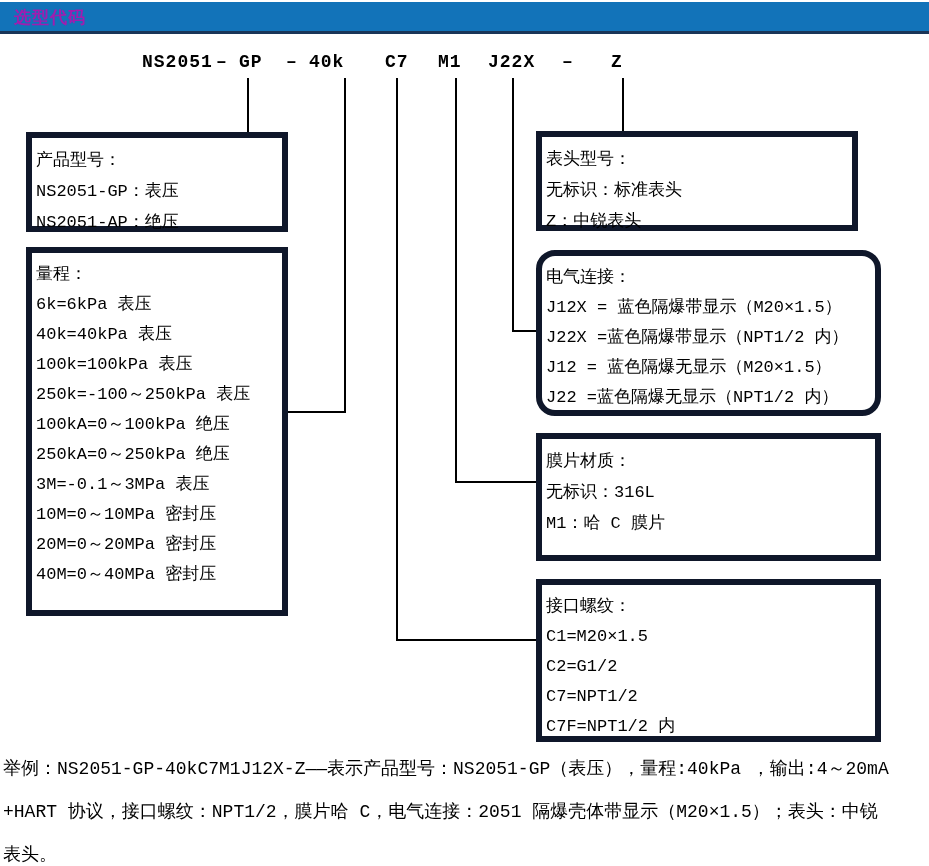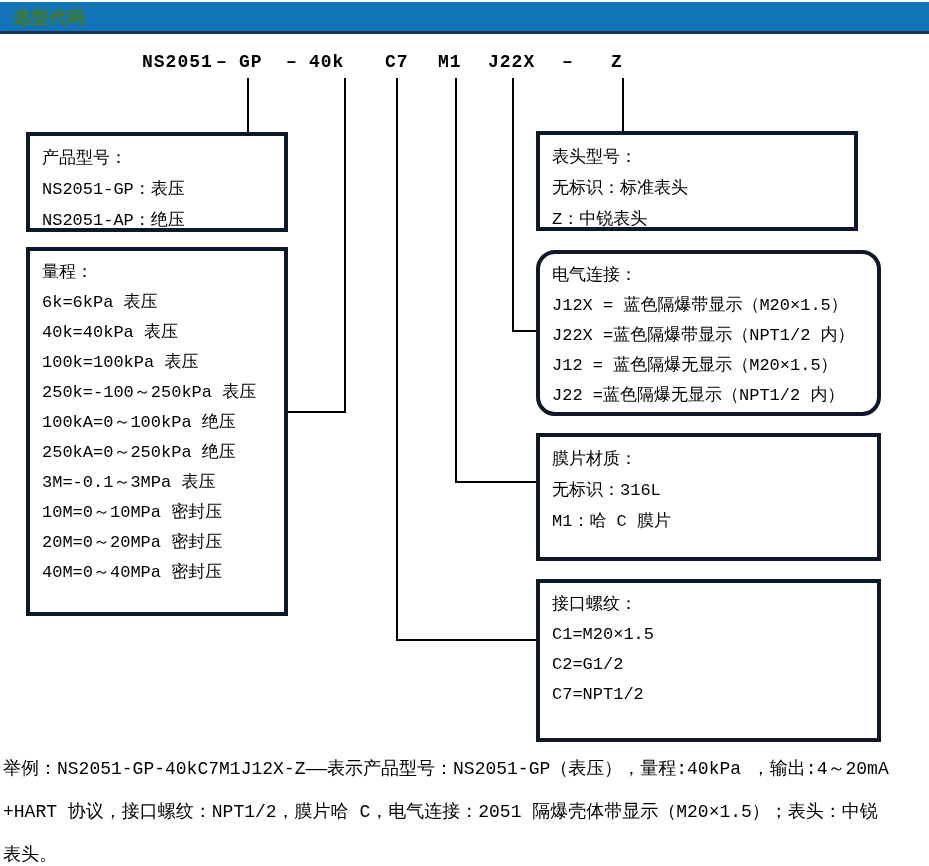--- a/index.html
+++ b/index.html
@@ -7,43 +7,43 @@
     position:relative;width:929px;height:866px;background:#ffffff;
     font-family:"Liberation Mono","DejaVu Sans Mono",monospace;
     color:#000;overflow:hidden;
   }
   
   #header-bar{
     position:absolute;left:0;top:2px;width:929px;height:29px;
     background:#1273B9;border-bottom:3px solid #1A3558;box-sizing:content-box;
   }
   #header-title{
-    position:absolute;left:14px;top:6px;font-size:17px;font-weight:bold;color:#4d7c0f;
+    position:absolute;left:14px;top:6px;font-size:17px;font-weight:bold;color:#a21caf;
     font-family:"Liberation Sans","DejaVu Sans",sans-serif;letter-spacing:1px;
   }
   
   .code-seg{position:absolute;top:52px;font-size:18px;font-weight:bold;letter-spacing:1px;white-space:nowrap;}
   #cs-0{left:142px}#cs-1{left:216px}#cs-2{left:239px}#cs-3{left:286px}#cs-4{left:309px}
   #cs-5{left:385px}#cs-6{left:438px}#cs-7{left:488px}#cs-8{left:562px}#cs-9{left:611px}
   
   .vline,.hline{position:absolute;background:#000;}
   #ln-product   {left:247px;top:78px;width:2px;height:54px;}
   #ln-range-v   {left:344px;top:78px;width:2px;height:335px;}
   #ln-range-h   {left:288px;top:411px;width:58px;height:2px;}
   #ln-thread-v  {left:396px;top:78px;width:2px;height:563px;}
   #ln-thread-h  {left:396px;top:639px;width:141px;height:2px;}
   #ln-diaph-v   {left:455px;top:78px;width:2px;height:405px;}
   #ln-diaph-h   {left:455px;top:481px;width:82px;height:2px;}
   #ln-elec-v    {left:512px;top:78px;width:2px;height:254px;}
   #ln-elec-h    {left:512px;top:330px;width:25px;height:2px;}
   #ln-head      {left:622px;top:78px;width:2px;height:53px;}
   
   .infobox{
-    position:absolute;border:4px solid #0f172a;background:#fff;
-    padding:7px 12px;box-sizing:border-box;font-size:17px;white-space:nowrap;
+    position:absolute;border:6px solid #0f172a;background:#fff;
+    padding:7px 4px;box-sizing:border-box;font-size:17px;white-space:nowrap;
   }
   .infobox .bline{line-height:30px;}
   #box-product  {left:26px; top:132px;width:262px;height:100px;}
   #box-product .bline{line-height:31px;}
   #box-range    {left:26px; top:247px;width:262px;height:369px;}
   #box-head     {left:536px;top:131px;width:322px;height:100px;}
   #box-head .bline{line-height:31px;}
   #box-elec     {left:536px;top:250px;width:345px;height:166px;border-radius:19px;}
   #box-elec .bline{line-height:30px;}
   #box-diaph    {left:536px;top:433px;width:345px;height:128px;}
@@ -123,20 +123,21 @@
     <div class="bline">膜片材质：</div>
     <div class="bline">无标识：316L</div>
     <div class="bline">M1：哈 C 膜片</div>
   </div>
 
   <div id="box-thread" class="infobox">
     <div class="bline">接口螺纹：</div>
     <div class="bline">C1=M20×1.5</div>
     <div class="bline">C2=G1/2</div>
     <div class="bline">C7=NPT1/2</div>
+    <div class="bline">C7F=NPT1/2 内</div>
   </div>
 
   <div id="example">
     <div class="ex-line">举例：NS2051-GP-40kC7M1J12X-Z——表示产品型号：NS2051-GP（表压），量程:40kPa ，输出:4～20mA</div>
     <div class="ex-line">+HART 协议，接口螺纹：NPT1/2，膜片哈 C，电气连接：2051 隔爆壳体带显示（M20×1.5）；表头：中锐</div>
     <div class="ex-line">表头。</div>
   </div>
 
 </div>
 

